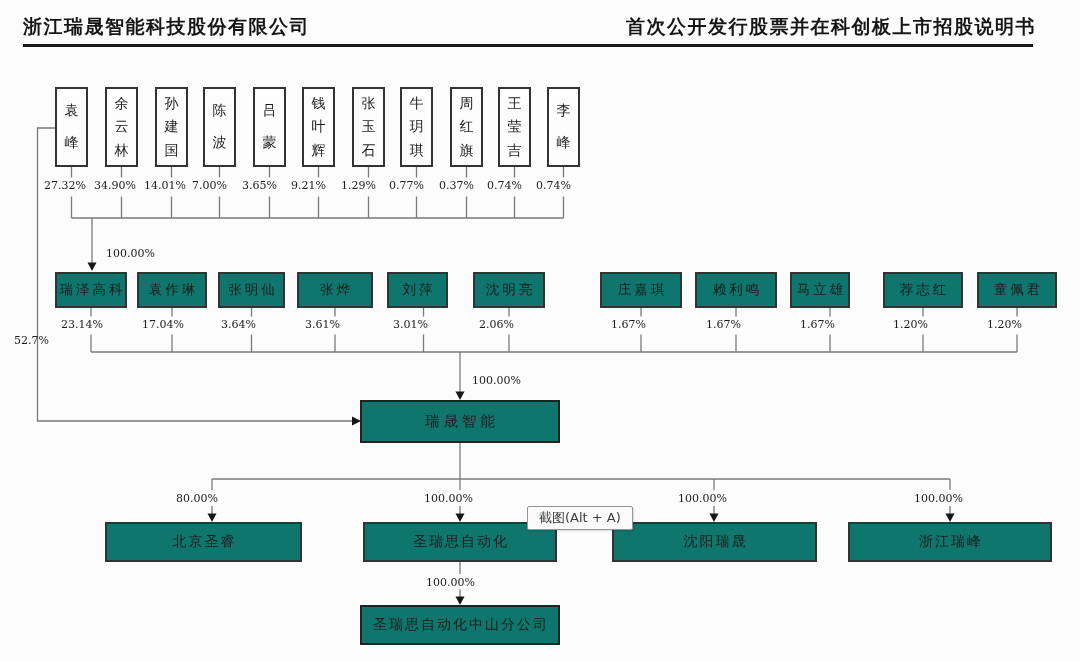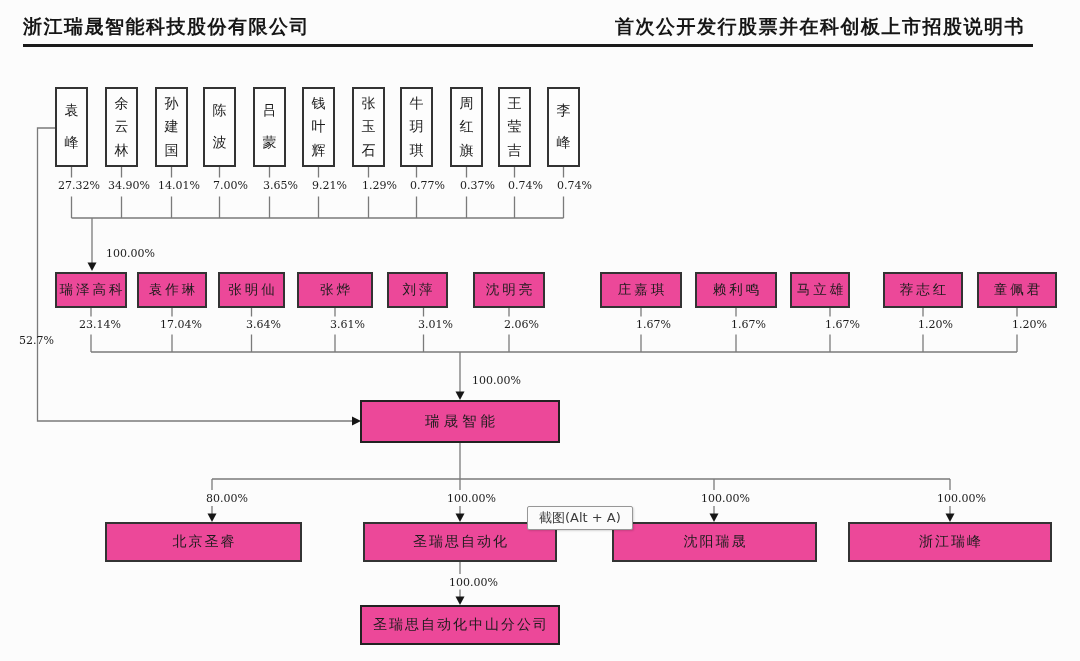--- a/index.html
+++ b/index.html
@@ -4,36 +4,36 @@
 <style>
   html,body{margin:0;padding:0;background:#e9e9e9;}
   #stage{
     position:relative;width:1080px;height:661px;margin:0 auto;
     background:#fcfcfc;overflow:hidden;
     font-family:"DejaVu Serif","Liberation Serif",serif;
     color:#1c1c1c;
   }
   .hdr{position:absolute;top:14px;font-size:19px;font-weight:bold;letter-spacing:1.5px;white-space:nowrap;color:#161616;}
   #hdr-left{left:23px;font-family:Liberation Mono, monospace;}
-  #hdr-right{right:55px;font-family:Liberation Serif, serif;}
+  #hdr-right{right:44px;font-family:Liberation Serif, serif;}
   #hdr-rule{position:absolute;left:23px;top:44px;width:1010px;height:2.5px;background:#1a1a1a;}
   svg{position:absolute;left:0;top:0;}
   .box{
-    position:absolute;box-sizing:border-box;border:2px solid #333;background:#ec4899;
+    position:absolute;box-sizing:border-box;border:2px solid #333;background:#0f766e;
     display:flex;align-items:center;justify-content:center;
     font-size:13.5px;letter-spacing:3px;text-indent:3px;white-space:nowrap;
   }
   .box.em{border:2.5px solid #222;font-size:14.5px;letter-spacing:4px;text-indent:4px;}
   .box.wide{font-size:14px;letter-spacing:2px;text-indent:2px;}
   .vbox{
     position:absolute;box-sizing:border-box;border:2px solid #333;background:#fdfdfd;
     width:33px;height:80px;top:87px;font-size:14px;
   }
   .vname{display:flex;flex-direction:column;align-items:center;justify-content:space-evenly;height:100%;}
-  .pct{position:absolute;font-size:11px;text-align:right;white-space:nowrap;color:#1c1c1c;}
+  .pct{position:absolute;font-size:11px;text-align:left;white-space:nowrap;color:#1c1c1c;}
   .pct.free{text-align:left;}
   #tooltip{
     position:absolute;left:527px;top:506px;height:22px;padding:0 11px;
     display:flex;align-items:center;background:#fbfbfb;border:1.5px solid #979797;
     border-radius:2px;font-family:"DejaVu Sans","Liberation Sans",sans-serif;
     font-size:13px;color:#3c3c3c;white-space:nowrap;z-index:5;
     box-shadow:1px 1px 2px rgba(0,0,0,0.15);letter-spacing:0;
   }
 </style>
 </head>

